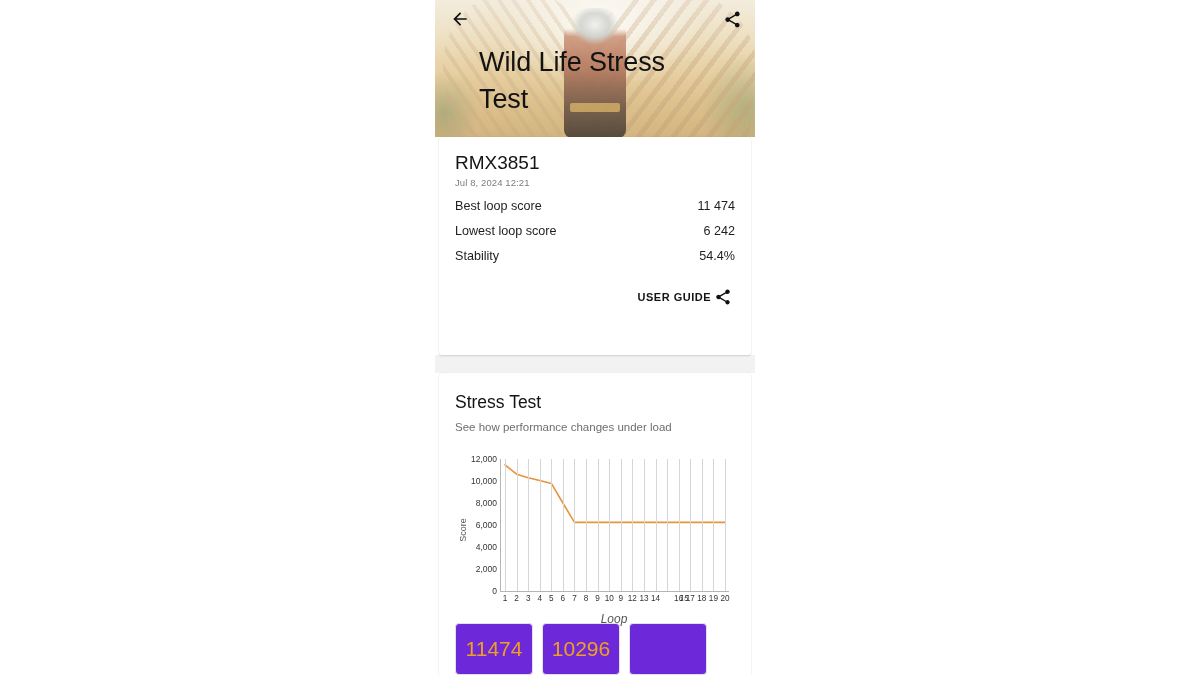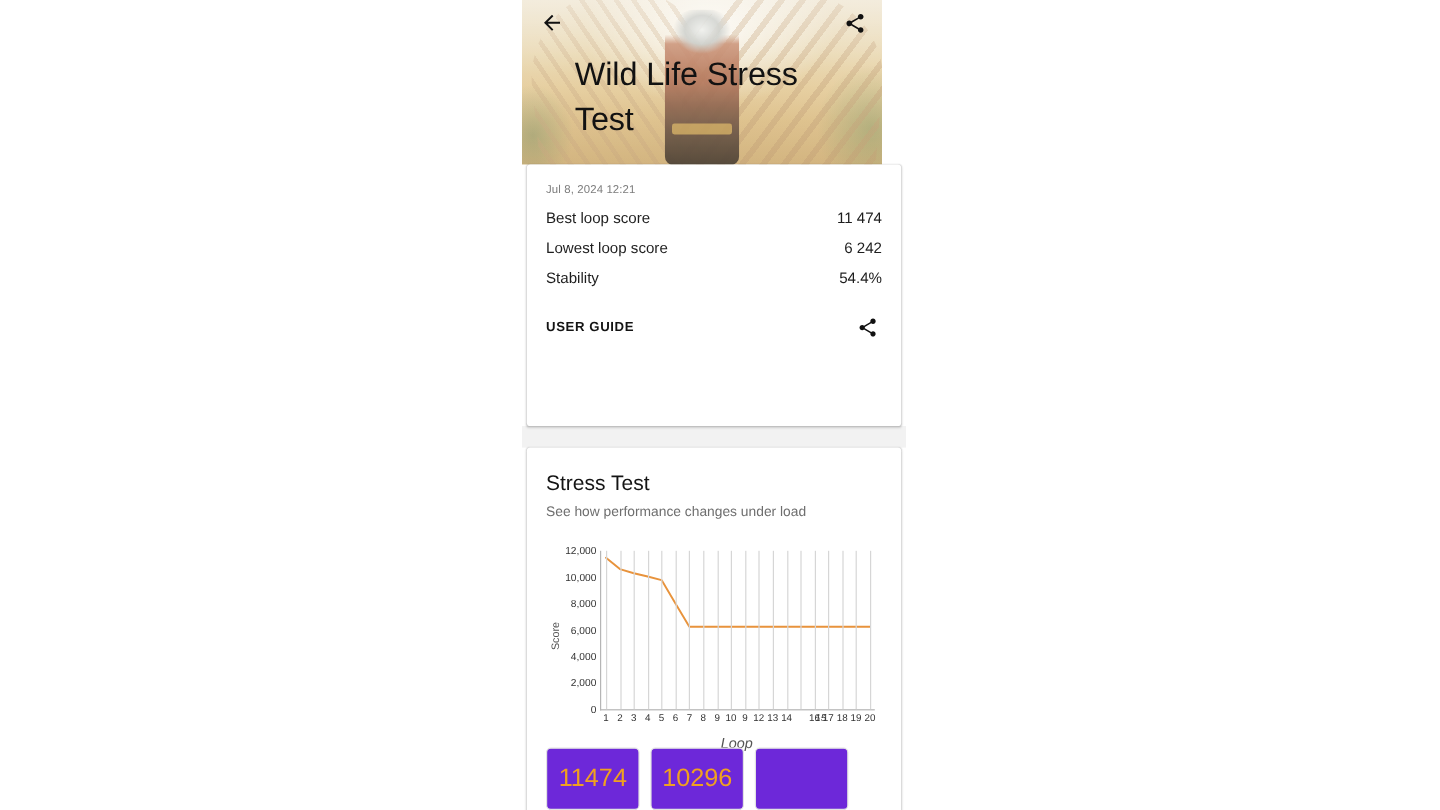--- a/index.html
+++ b/index.html
@@ -33,25 +33,24 @@
 
   #scroll-area {
     position: absolute;
     inset: 0;
     background: #ffffff;
   }
 
   
   #hero {
     position: relative;
-    width: 276px;
+    width: 320px;
     height: 137px;
     overflow: hidden;
     background: #d8c49c;
-    padding-left: 24px;
   }
 
   
   #hero-art {
     position: absolute;
     inset: 0;
     background:
       
       radial-gradient(ellipse 150px 90px at 52% 18%, rgba(255,255,255,0.85) 0%, rgba(255,255,255,0.0) 70%),
       
@@ -202,21 +201,21 @@
     padding: 11px 0 0 0;
     font-size: 12.6px;
     color: #1e1e1e;
   }
   .score-row .label { }
   .score-row .value { }
 
   #summary-footer {
     display: flex;
     align-items: center;
-    justify-content: space-between;
+    justify-content: flex-end;
     margin-top: 22px;
   }
   #user-guide-btn {
     font-size: 11px;
     font-weight: bold;
     letter-spacing: .5px;
     color: #141414;
     cursor: pointer;
   }
   #card-share-btn {
@@ -382,20 +381,21 @@
         <div id="hero-share-btn">
           <svg width="19" height="19" viewBox="0 0 24 24">
             <path d="M18 16.08c-.76 0-1.44.3-1.96.77L8.91 12.7c.05-.23.09-.46.09-.7s-.04-.47-.09-.7l7.05-4.11c.54.5 1.25.81 2.04.81 1.66 0 3-1.34 3-3s-1.34-3-3-3-3 1.34-3 3c0 .24.04.47.09.7L8.04 9.81C7.5 9.31 6.79 9 6 9c-1.66 0-3 1.34-3 3s1.34 3 3 3c.79 0 1.5-.31 2.04-.81l7.12 4.16c-.05.21-.08.43-.08.65 0 1.61 1.31 2.92 2.92 2.92s2.92-1.31 2.92-2.92-1.31-2.92-2.92-2.92z" fill="#111111"></path>
           </svg>
         </div>
 
         <div id="hero-title">Wild Life Stress Test</div>
       </div>
 
       <div class="card" id="card-summary">
+        <div id="device-name">RMX3851</div>
         <div id="timestamp">Jul 8, 2024 12:21</div>
 
         <div class="score-row">
           <span class="label">Best loop score</span>
           <span class="value">11 474</span>
         </div>
         <div class="score-row">
           <span class="label">Lowest loop score</span>
           <span class="value">6 242</span>
         </div>

